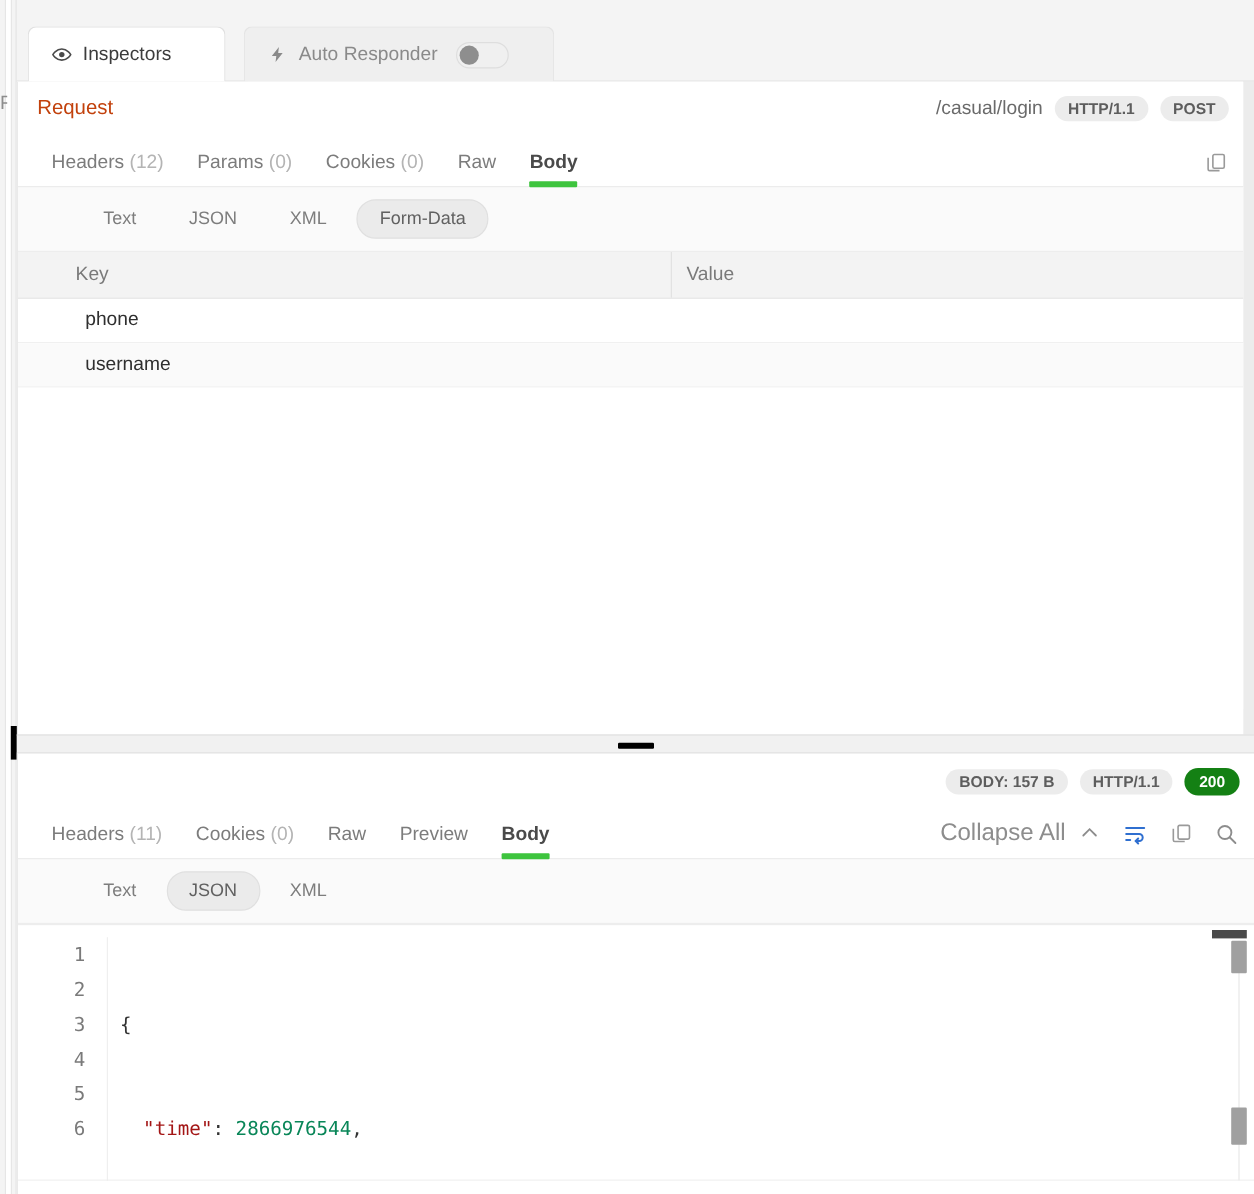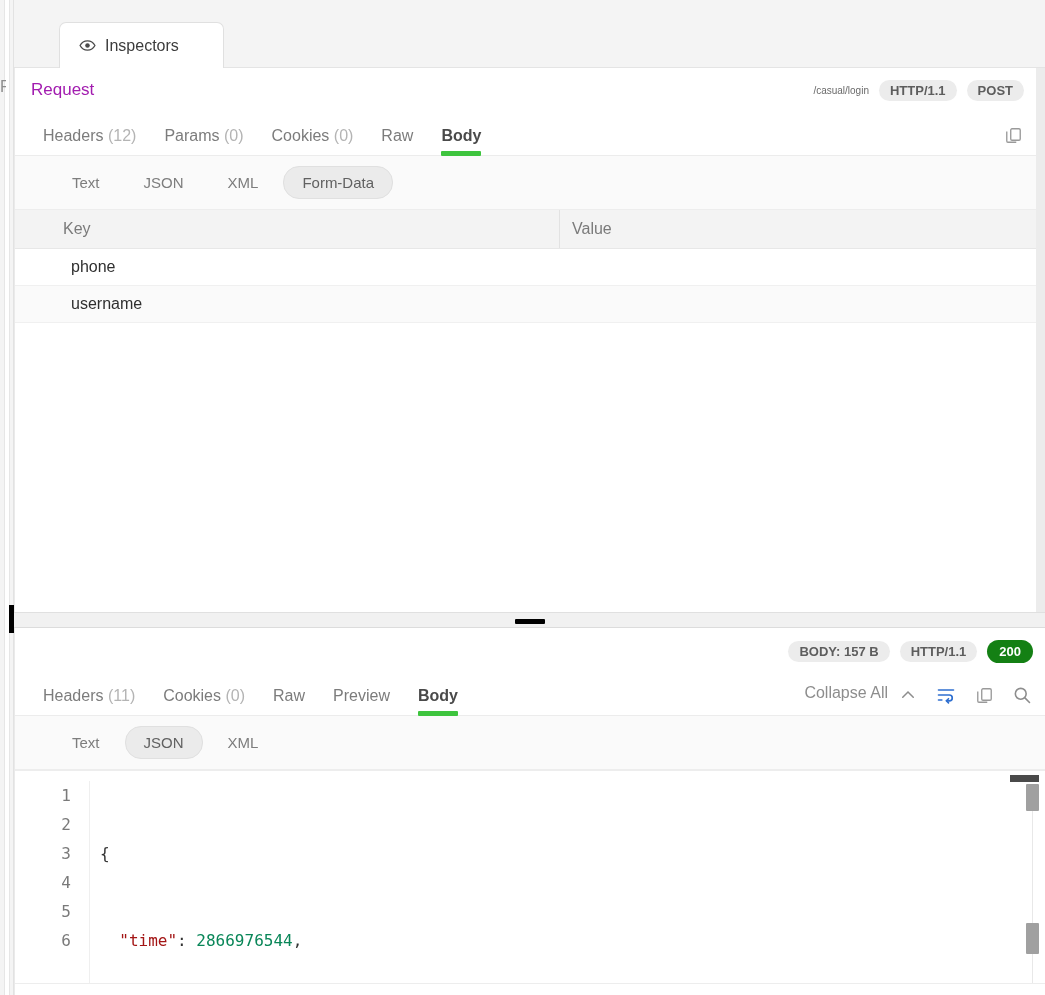--- a/index.html
+++ b/index.html
@@ -43,21 +43,21 @@
   .tabbar {
     position: absolute; left: 14px; top: 0; width: 1031px; height: 68px;
     background: #f4f4f4; border-bottom: 1px solid #e4e4e4;
   }
   .tab {
     position: absolute; top: 22px; height: 46px;
     background: #efefef; border: 1px solid #e4e4e4; border-bottom: none;
     border-radius: 7px 7px 0 0;
     display: flex; align-items: center; gap: 9px;
     padding: 0 18px;
-    font-size: 16px; color: #8a8a8a; margin-left: 36px;
+    font-size: 16px; color: #8a8a8a;
   }
   .tab.active {
     background: #ffffff; color: #3c3c3c; border-color: #e0e0e0;
   }
   .tab-inspectors { left: 9px; width: 165px; }
   .tab-autoresp   { left: 189px; width: 259px; }
 
   .tab-icon { display: inline-flex; align-items: center; justify-content: center; width: 18px; height: 18px; }
   .tab-label { white-space: nowrap; }
 
@@ -75,31 +75,31 @@
   
   .panel {
     position: absolute; left: 14px; width: 1022px;
     background: #ffffff;
     border-left: 1px solid #eaeaea;
   }
   .panel-request  { top: 68px; height: 550px; }
   .panel-response { top: 628px; height: 367px; width: 1031px; }
 
   .panel-title {
-    font-size: 17px; color: #a21caf; padding: 12px 0 0 16px;
+    font-size: 17px; color: #c2410c; padding: 12px 0 0 16px;
     font-family: "Liberation Sans", sans-serif;
   }
 
   
   .panel-head { position: relative; height: 46px; }
   .panel-meta {
     position: absolute; right: 12px; top: 12px;
     display: flex; align-items: center; gap: 10px;
   }
-  .meta-path { font-size: 10px; color: #6a6a6a; }
+  .meta-path { font-size: 16px; color: #6a6a6a; }
   .pill {
     background: #ececec; color: #5d5d5d;
     font-size: 13px; font-weight: bold;
     border-radius: 11px; padding: 3px 11px; white-space: nowrap;
   }
   .pill-status {
     background: #148014; color: #ffffff;
     border-radius: 12px; padding: 4px 12px; font-size: 13px; font-weight: bold;
   }
 
@@ -117,28 +117,28 @@
   .stab.active { color: #4a4a4a; font-weight: bold; }
   .stab.active::after {
     content: ""; position: absolute; left: 0; right: 14px; bottom: -1px;
     height: 5px; background: #3ec43e; border-radius: 1px;
   }
 
   .sectiontabs-right {
     position: absolute; right: 12px; bottom: 9px;
     display: flex; align-items: center; gap: 16px;
   }
-  .collapse-all { font-size: 16px; color: #8d8d8d; display: flex; align-items: flex-start; gap: 9px; }
+  .collapse-all { font-size: 20px; color: #8d8d8d; display: flex; align-items: flex-start; gap: 9px; }
 
   .icon-btn { display: inline-flex; align-items: center; justify-content: center; width: 22px; height: 22px; }
 
   
   .chips {
     display: flex; align-items: center; gap: 6px;
-    padding: 10px 0 10px 38px;
+    padding: 10px 0 10px 52px;
     background: #fafafa;
     border-bottom: 1px solid #ededed;
   }
   .chip {
     font-size: 15px; color: #7d7d7d;
     padding: 7px 18px; border-radius: 16px; white-space: nowrap;
     border: 1px solid transparent;
   }
   .chip.active {
     background: #ebebeb; border-color: #e0e0e0; color: #616161;
@@ -238,20 +238,31 @@
     <div class="tab active tab-inspectors">
       <span class="tab-icon">
         <svg width="17" height="17" viewBox="0 0 24 24" fill="none" stroke="#4a4a4a" stroke-width="1.8">
           <path d="M1.5 12S5 5.5 12 5.5 22.5 12 22.5 12 19 18.5 12 18.5 1.5 12 1.5 12z"></path>
           <circle cx="12" cy="12" r="3.2" fill="#4a4a4a" stroke="none"></circle>
         </svg>
       </span>
       <span class="tab-label">Inspectors</span>
     </div>
 
+    <div class="tab tab-autoresp">
+      <span class="tab-icon">
+        <svg width="15" height="17" viewBox="0 0 24 24" fill="#8a8a8a">
+          <path d="M13.5 2 4 14h6l-1 8 9.5-12h-6l1-8z"></path>
+        </svg>
+      </span>
+      <span class="tab-label">Auto Responder</span>
+      <span class="toggle">
+        <span class="knob"></span>
+      </span>
+    </div>
   </div>
 
   <div class="panel panel-request">
 
     <div class="panel-head">
       <div class="panel-title">Request</div>
       <div class="panel-meta">
         <span class="meta-path">/casual/login</span>
         <span class="pill">HTTP/1.1</span>
         <span class="pill">POST</span>

